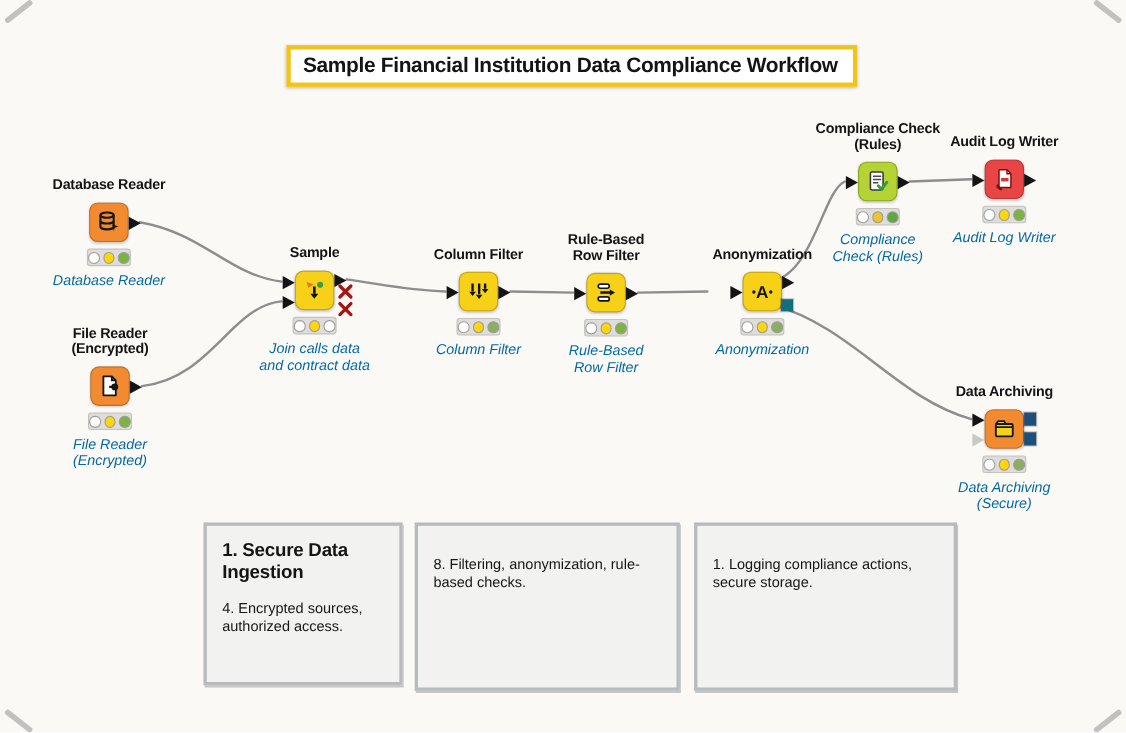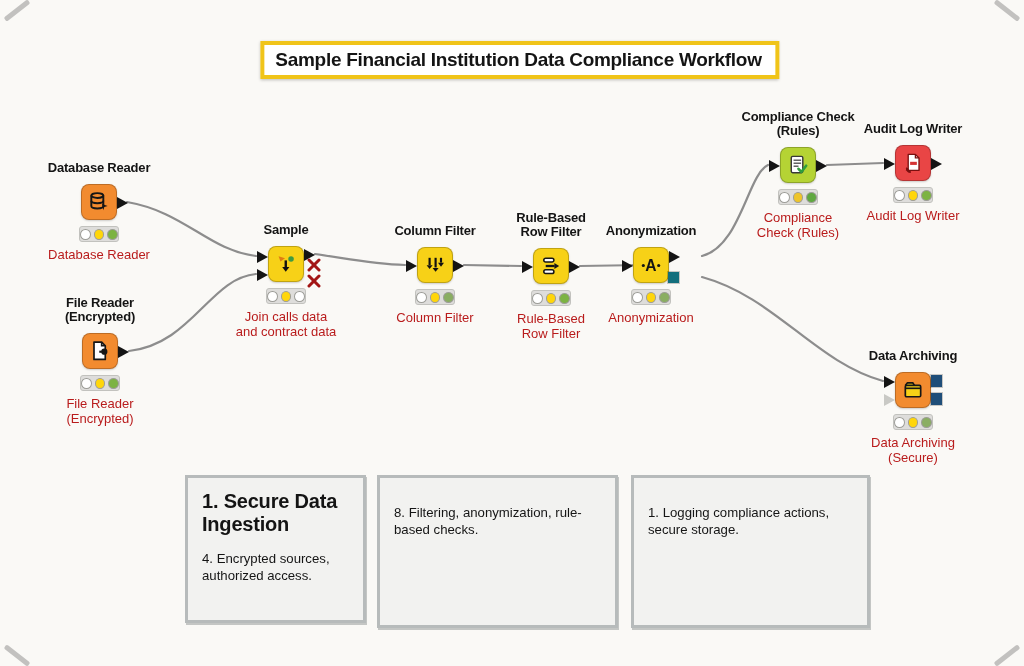--- a/index.html
+++ b/index.html
@@ -14,36 +14,36 @@
   svg.wires{position:absolute;left:0;top:0;z-index:1;}
   svg.wires path{fill:none;stroke-width:2.2;stroke-linecap:round;}
   
   .node{position:absolute;width:36px;height:36px;z-index:2;}
   .nsq{position:absolute;inset:0;border-radius:8px;border:1px solid rgba(0,0,0,.22);
     display:flex;align-items:center;justify-content:center;box-shadow:0 1px 2px rgba(0,0,0,.18);}
   .ntitle{position:absolute;bottom:calc(100% + 8px);left:50%;transform:translateX(-50%);
     width:max-content;text-align:center;font-weight:700;font-size:13px;line-height:1.13;
     letter-spacing:-.2px;white-space:pre-line;}
   .ncap{position:absolute;top:63px;left:50%;transform:translateX(-50%);
-    width:max-content;text-align:center;font-size:13px;line-height:1.17;color:#b91c1c;
-    white-space:pre-line;}
+    width:max-content;text-align:center;font-size:13px;line-height:1.17;color:#0369a1;
+    white-space:pre-line;font-style:italic;}
   .tl{position:absolute;top:42px;left:50%;transform:translateX(-50%);
     width:38px;height:14px;background:#dedddb;border:1px solid #c2c2be;border-radius:3px;
     display:flex;align-items:center;justify-content:center;gap:3px;}
   .tl i{display:block;width:9px;height:9px;border-radius:50%;border:1px solid #9d9d98;background:#fff;}
   .pin,.pout{position:absolute;width:0;height:0;border:6px solid transparent;
     border-left:11px solid #141414;border-right:none;}
   .pin{left:-12px;} .pout{right:-12px;}
   .pin.gray{border-left-color:#c9c9c5;}
   .sqport{position:absolute;box-shadow:0 0 0 1px rgba(0,0,0,.2);}
   .xmark{position:absolute;right:-18px;width:14px;height:14px;}
   
   .box{position:absolute;background:#f2f2f0;border:3px solid #b7bbbb;
     box-shadow:1px 2px 0 rgba(130,136,136,.45);padding:12px 14px;box-sizing:border-box;z-index:2;}
-  .box-title{font-size:20px;font-weight:700;letter-spacing:-.2px;}
+  .box-title{font-size:17px;font-weight:700;letter-spacing:-.2px;}
   .box-body{margin-top:14px;font-size:13.2px;line-height:1.3;color:#151515;}
   
   .corner{position:absolute;width:30px;height:5px;background:#6d6d6d;opacity:.40;border-radius:2px;z-index:0;}
 </style>
 </head>
 <body>
 
 <div class="canvas" style="background: rgb(250, 249, 246);">
 
   <div class="corner" style="left:2px;top:8px;transform:rotate(-38deg);"></div>
@@ -183,21 +183,21 @@
     </div>
     <div class="tl">
         <i style="background: rgb(255, 255, 255);"></i>
         <i style="background: rgb(255, 214, 10);"></i>
         <i style="background: rgb(124, 179, 66);"></i>
       </div>
     <div class="ncap">Rule-Based
 Row Filter</div>
   </div>
 
-  <div class="node" style="left:633px;top:247px">
+  <div class="node" style="left:675px;top:247px">
     <div class="ntitle">Anonymization</div>
     <div class="nsq" style="background: rgb(247, 209, 23);">
       <svg width="24" height="24" viewBox="0 0 20 20">
         <circle cx="3.6" cy="10.4" r="1.3" fill="#141414"></circle>
         <circle cx="16.4" cy="10.4" r="1.3" fill="#141414"></circle>
         <text x="10" y="14.6" text-anchor="middle" font-family="Liberation Sans, sans-serif" font-size="13" font-weight="bold" fill="#141414">A</text>
       </svg>
       <i class="pin" style="top:12px"></i>
       <i class="pout" style="top:3px"></i>
       <div class="sqport" style="right: -11px; top: 24px; width: 11px; height: 11px; background: rgb(19, 111, 125);"></div>

